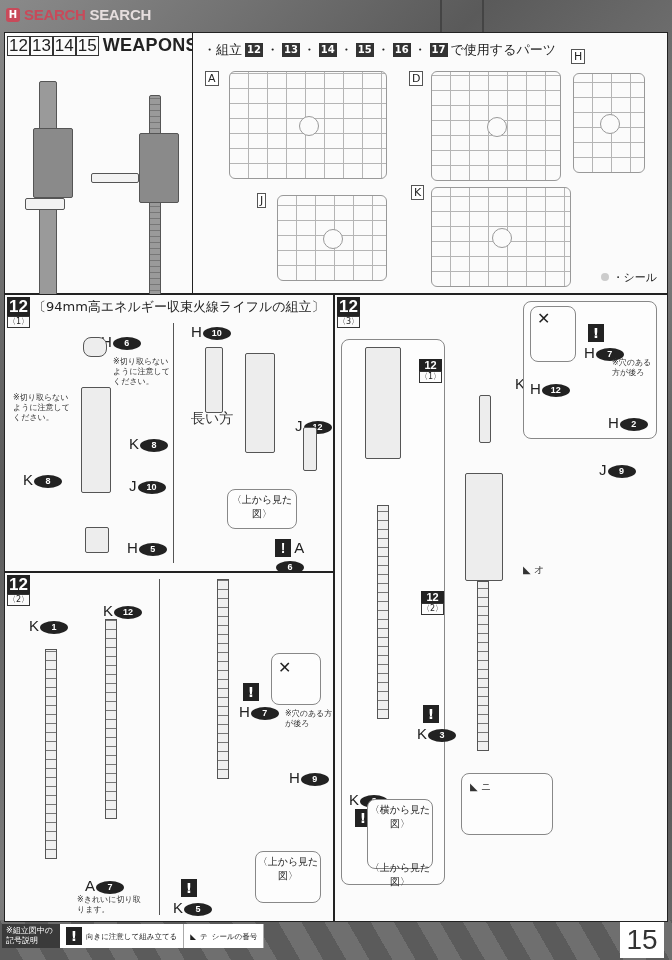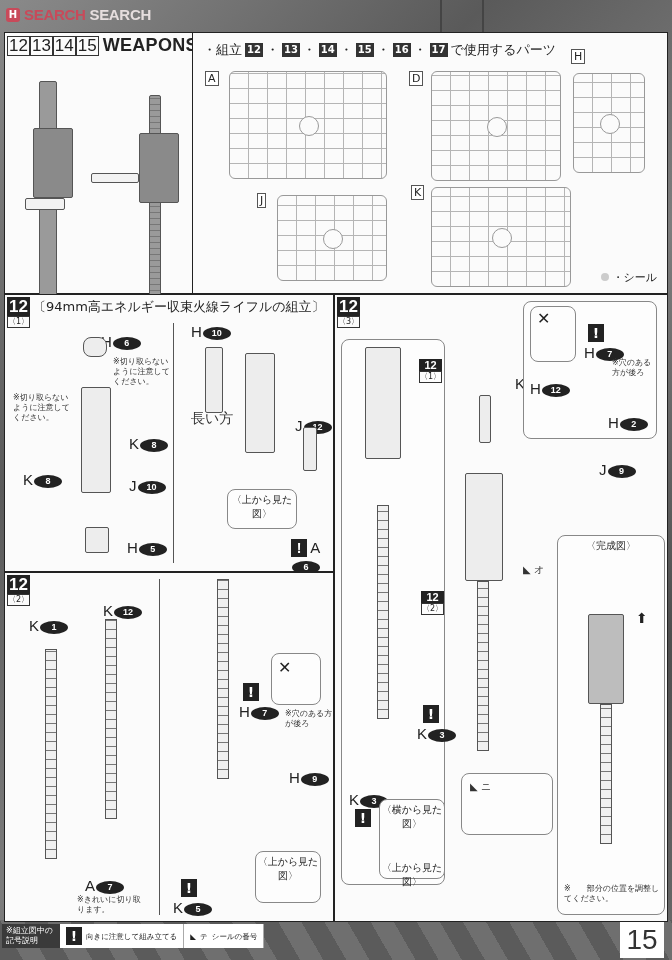--- a/index.html
+++ b/index.html
@@ -136,21 +136,21 @@
 
   <span class="lbl" style="left:186px;top:28px;"><span>H</span><span class="circ">10</span></span>
   <div class="part" style="left:200px;top:52px;width:18px;height:66px;"></div>
   <div class="note" style="left:186px;top:118px;font-size:14px;">長い方</div>
   <div class="part" style="left:240px;top:58px;width:30px;height:100px;"></div>
   <span class="lbl" style="left:290px;top:122px;"><span>J</span><span class="circ">12</span></span>
   <div class="part" style="left:298px;top:132px;width:14px;height:44px;"></div>
   <div class="callout" style="left:222px;top:194px;width:70px;height:40px;">
     <div class="callout-t">〈上から見た図〉</div>
   </div>
-  <span class="lbl" style="left:270px;top:244px;margin-left:16px;"><span class="warn">!</span> <span>A</span><span class="circ">6</span></span>
+  <span class="lbl" style="left:270px;top:244px;"><span class="warn">!</span> <span>A</span><span class="circ">6</span></span>
 </div>
 
 <div class="panel p-s2">
   <div class="step">
     <div class="n">12</div>
     <div class="s">〈2〉</div>
   </div>
   <div class="divider" style="left:154px;top:6px;height:336px;"></div>
   <span class="lbl" style="left:24px;top:44px;"><span>K</span><span class="circ">1</span></span>
   <div class="rod" style="left:40px;top:76px;width:12px;height:210px;"></div>
@@ -187,21 +187,21 @@
   </div>
   <div class="rod" style="left:42px;top:210px;width:12px;height:214px;"></div>
   <div class="step" style="left:86px;top:296px;">
     <div class="n" style="font-size:11px;line-height:12px;">12</div>
     <div class="s">〈2〉</div>
   </div>
   <span class="warn" style="position:absolute;left:88px;top:410px;">!</span>
   <span class="lbl" style="left:82px;top:430px;"><span>K</span><span class="circ">3</span></span>
   <span class="lbl" style="left:14px;top:496px;"><span>K</span><span class="circ">3</span></span>
   <span class="warn" style="position:absolute;left:20px;top:514px;">!</span>
-  <div class="callout" style="left:44px;top:504px;width:66px;height:80px;">
+  <div class="callout" style="left:32px;top:504px;width:66px;height:70px;">
     <div class="callout-t">〈横から見た図〉</div>
     <div class="callout-t" style="margin-top:30px;">〈上から見た図〉</div>
   </div>
 
   <span class="lbl" style="left:132px;top:80px;margin-left:48px;"><span>K</span><span class="circ">10</span></span>
   <div class="part" style="left:144px;top:100px;width:12px;height:48px;"></div>
   <div class="part" style="left:130px;top:178px;width:38px;height:108px;"></div>
   <div class="rod" style="left:142px;top:286px;width:12px;height:170px;"></div>
 
   <div class="callout" style="left:188px;top:6px;width:134px;height:138px;">
@@ -214,27 +214,20 @@
     <span class="lbl" style="left:6px;top:78px;"><span>H</span><span class="circ">12</span></span>
     <span class="lbl" style="left:84px;top:112px;"><span>H</span><span class="circ">2</span></span>
   </div>
   <span class="lbl" style="left:264px;top:166px;"><span>J</span><span class="circ">9</span></span>
   <span class="note" style="left:188px;top:270px;font-size:10px;">◣ <span>オ</span></span>
 
   <div class="callout" style="left:126px;top:478px;width:92px;height:62px;">
     <span class="note" style="left:8px;top:8px;font-size:10px;">◣ <span>ニ</span></span>
   </div>
 
-  <div class="callout" style="left:222px;top:240px;width:108px;height:380px;">
-    <div class="callout-t">〈完成図〉</div>
-    <div class="part" style="left:30px;top:78px;width:36px;height:90px;background:#bdbdbd;"></div>
-    <div class="rod" style="left:42px;top:168px;width:12px;height:140px;"></div>
-    <span style="position:absolute;left:78px;top:74px;font-size:14px;">⬆</span>
-    <div class="note" style="left:6px;top:348px;width:98px;">※　　部分の位置を調整してください。</div>
-  </div>
 </div>
 
 <div class="footer-legend">
   <div class="fl-head">※組立図中の記号説明</div>
   <div class="fl-item">
     <span class="warn">!</span>
     <span>向きに注意して組み立てる</span>
   </div>
   <div class="fl-item">
     <span>◣</span>

